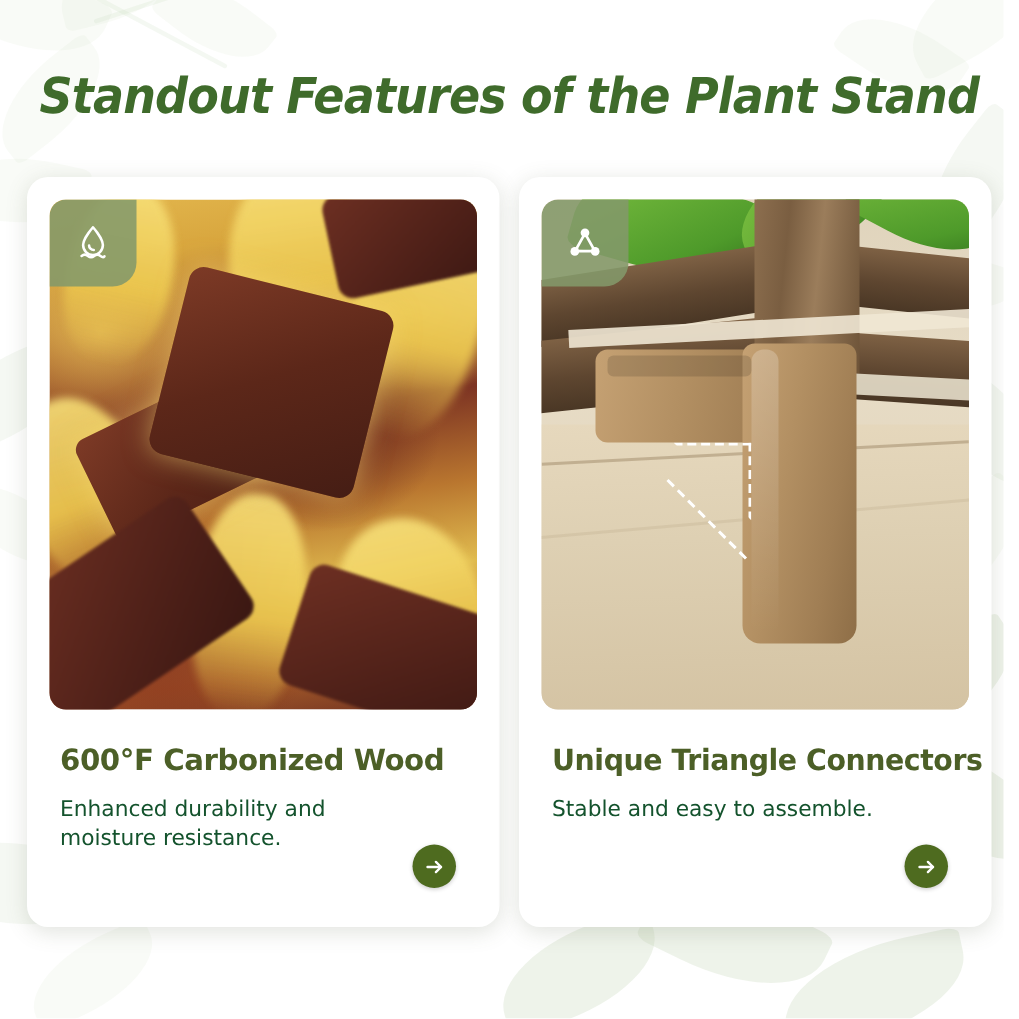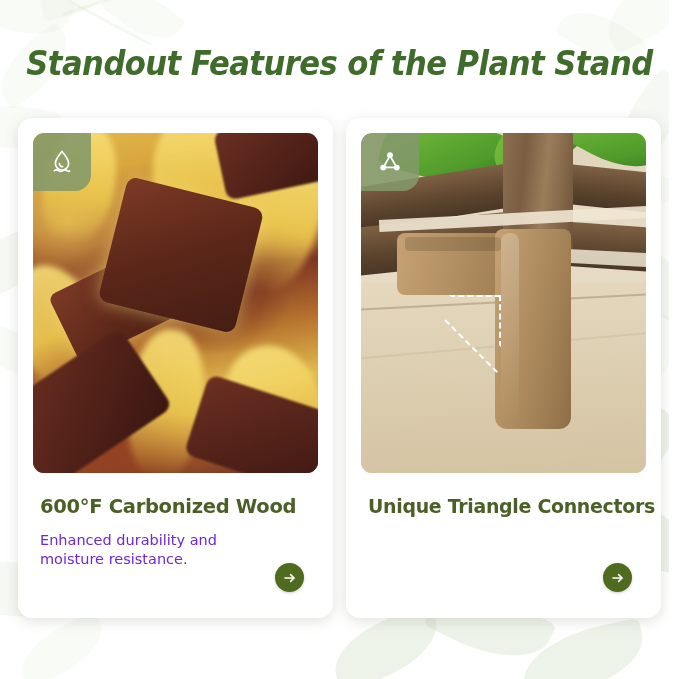--- a/index.html
+++ b/index.html
@@ -183,21 +183,21 @@
     color: #4c5f27;
     letter-spacing: -0.3px;
     white-space: nowrap;
   }
   .card-heading.tight { transform: scaleX(0.97); transform-origin: left center; }
   .card-text {
     margin-top: 13px;
     font-family: "DejaVu Sans", sans-serif;
     font-size: 14.5px;
     line-height: 1.33;
-    color: #6d28d9;
+    color: #14532d;
     max-width: 200px;
   }
 
   
   .arrow-btn {
     position: absolute;
     right: 14px;
     bottom: 26px;
     width: 29px;
     height: 29px;
@@ -331,20 +331,21 @@
               <circle cx="15" cy="8.2" r="2.9" fill="#ffffff" stroke="none"></circle>
               <circle cx="8.2" cy="20.6" r="2.9" fill="#ffffff" stroke="none"></circle>
               <circle cx="21.8" cy="20.6" r="2.9" fill="#ffffff" stroke="none"></circle>
             </svg>
           </span>
         </div>
       </div>
 
       <div class="card-body">
         <div class="card-heading tight">Unique Triangle Connectors</div>
+        <div class="card-text" style="max-width:240px;">Stable and easy to assemble.</div>
         <button class="arrow-btn">
           <span>
             <svg width="16" height="16" viewBox="0 0 16 16" fill="none" stroke="#ffffff" stroke-width="1.6" stroke-linecap="round" stroke-linejoin="round">
               <path d="M3 8 h9"></path>
               <path d="M8.6 4.6 L12 8 L8.6 11.4"></path>
             </svg>
           </span>
         </button>
       </div>
     </div>

